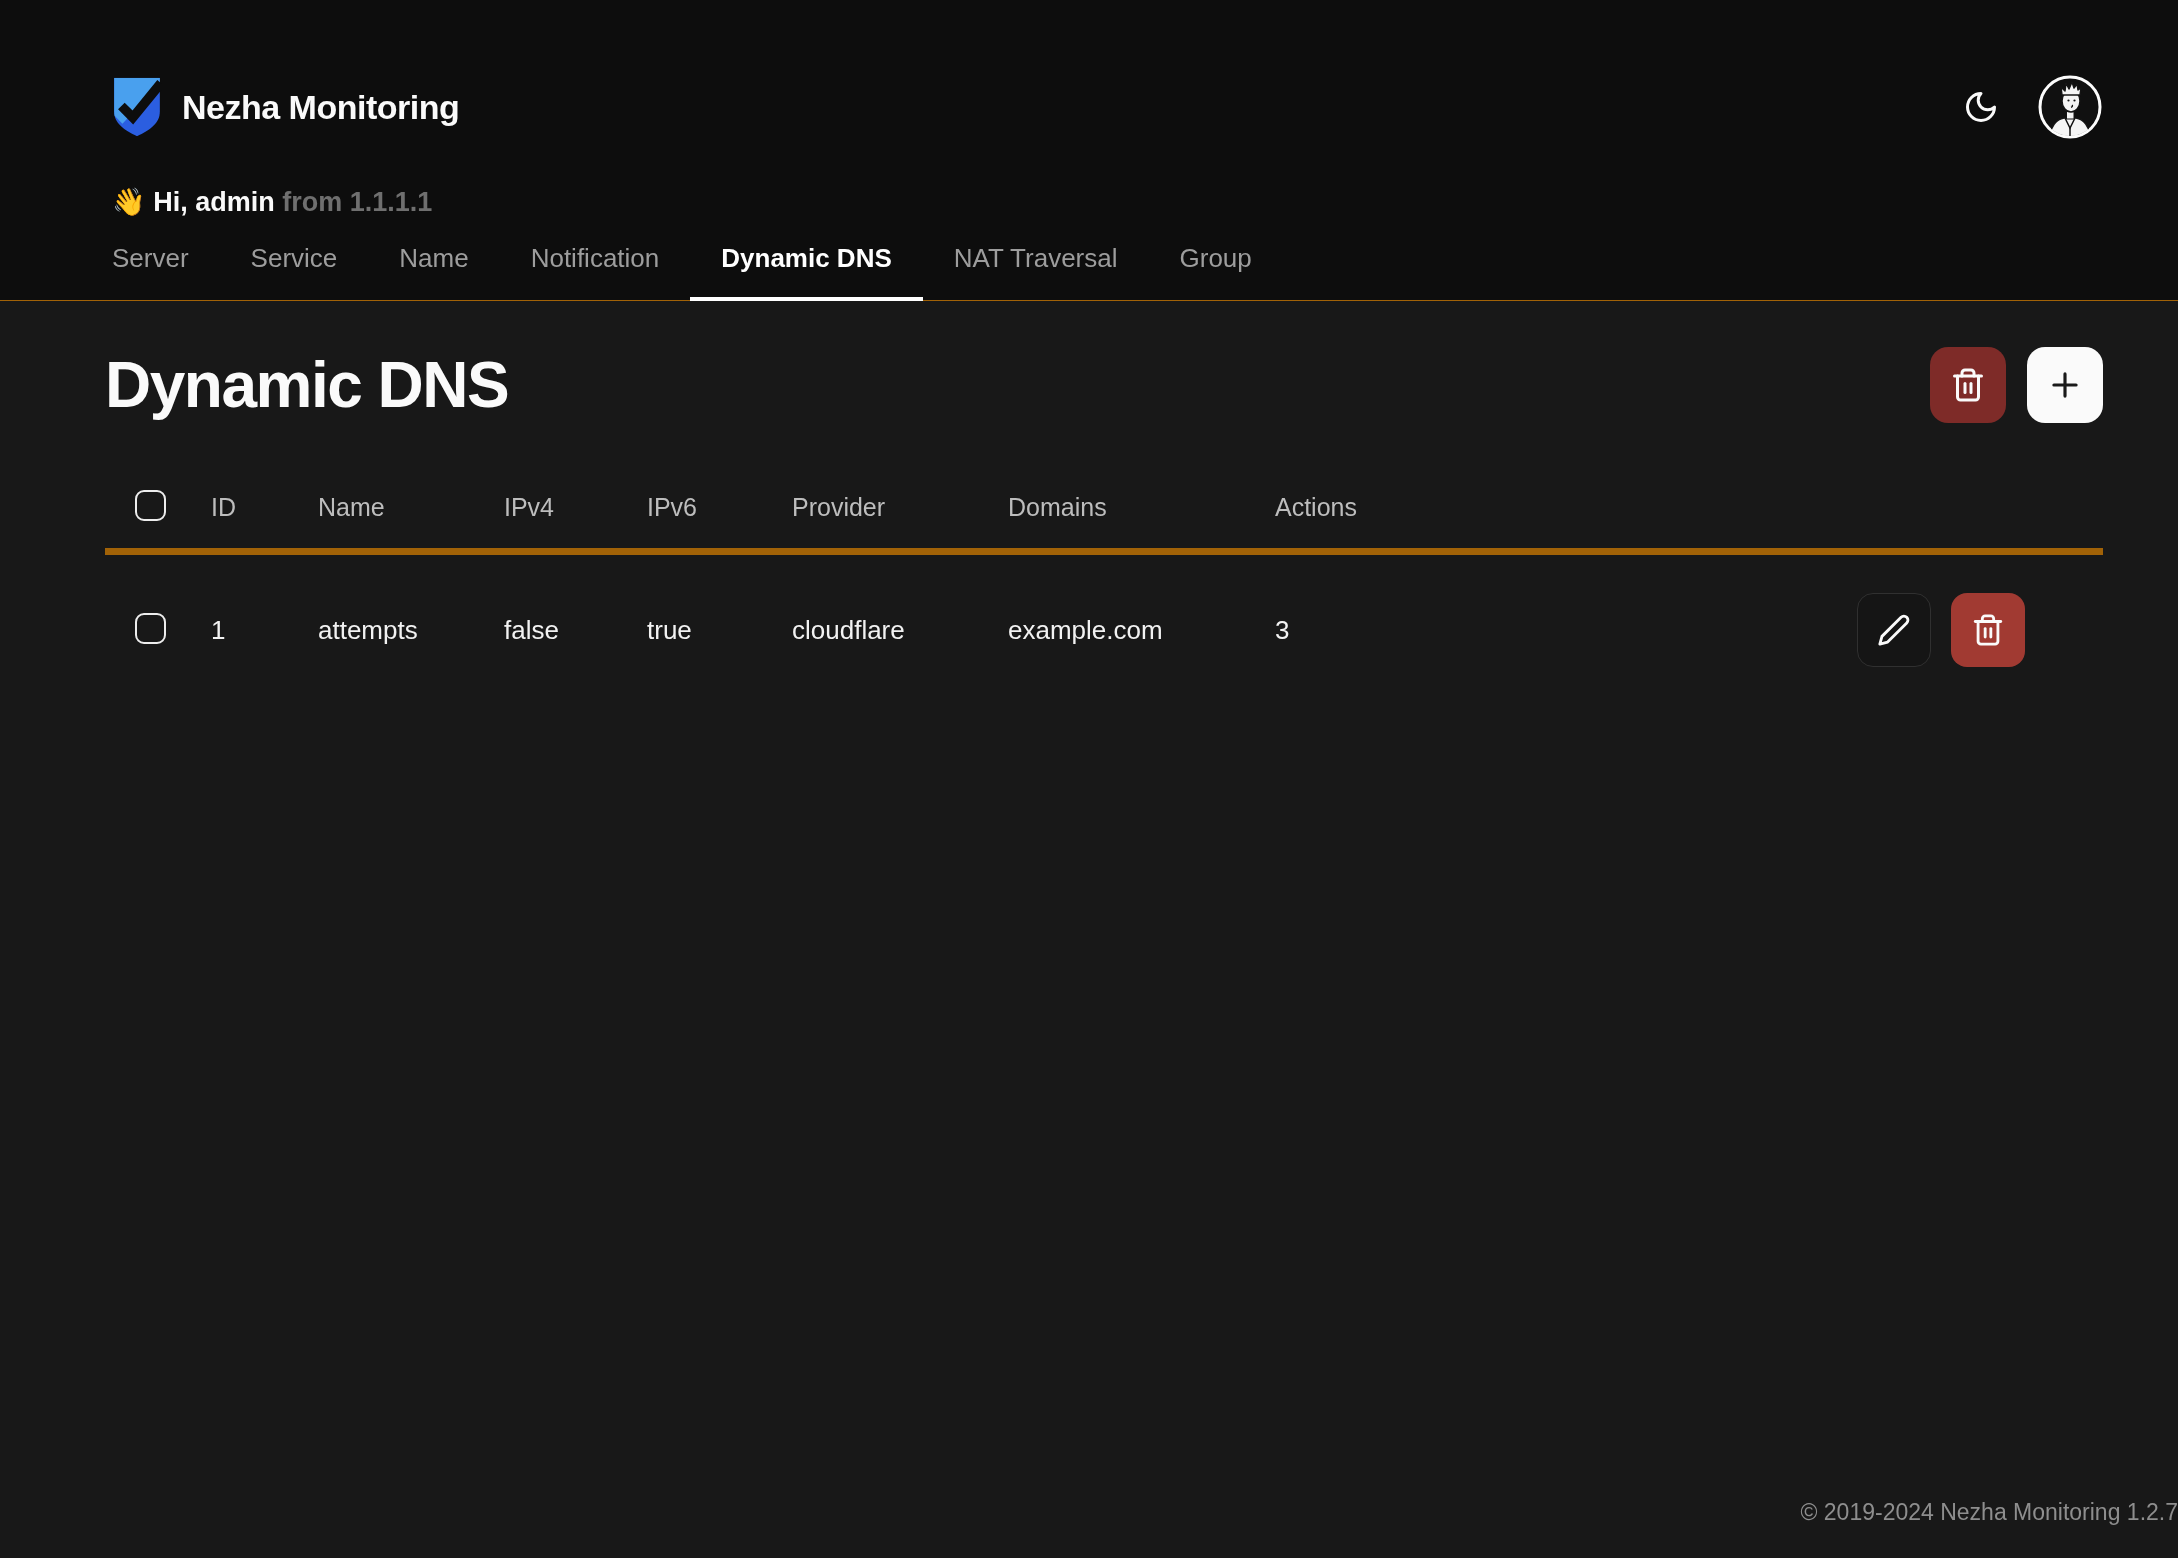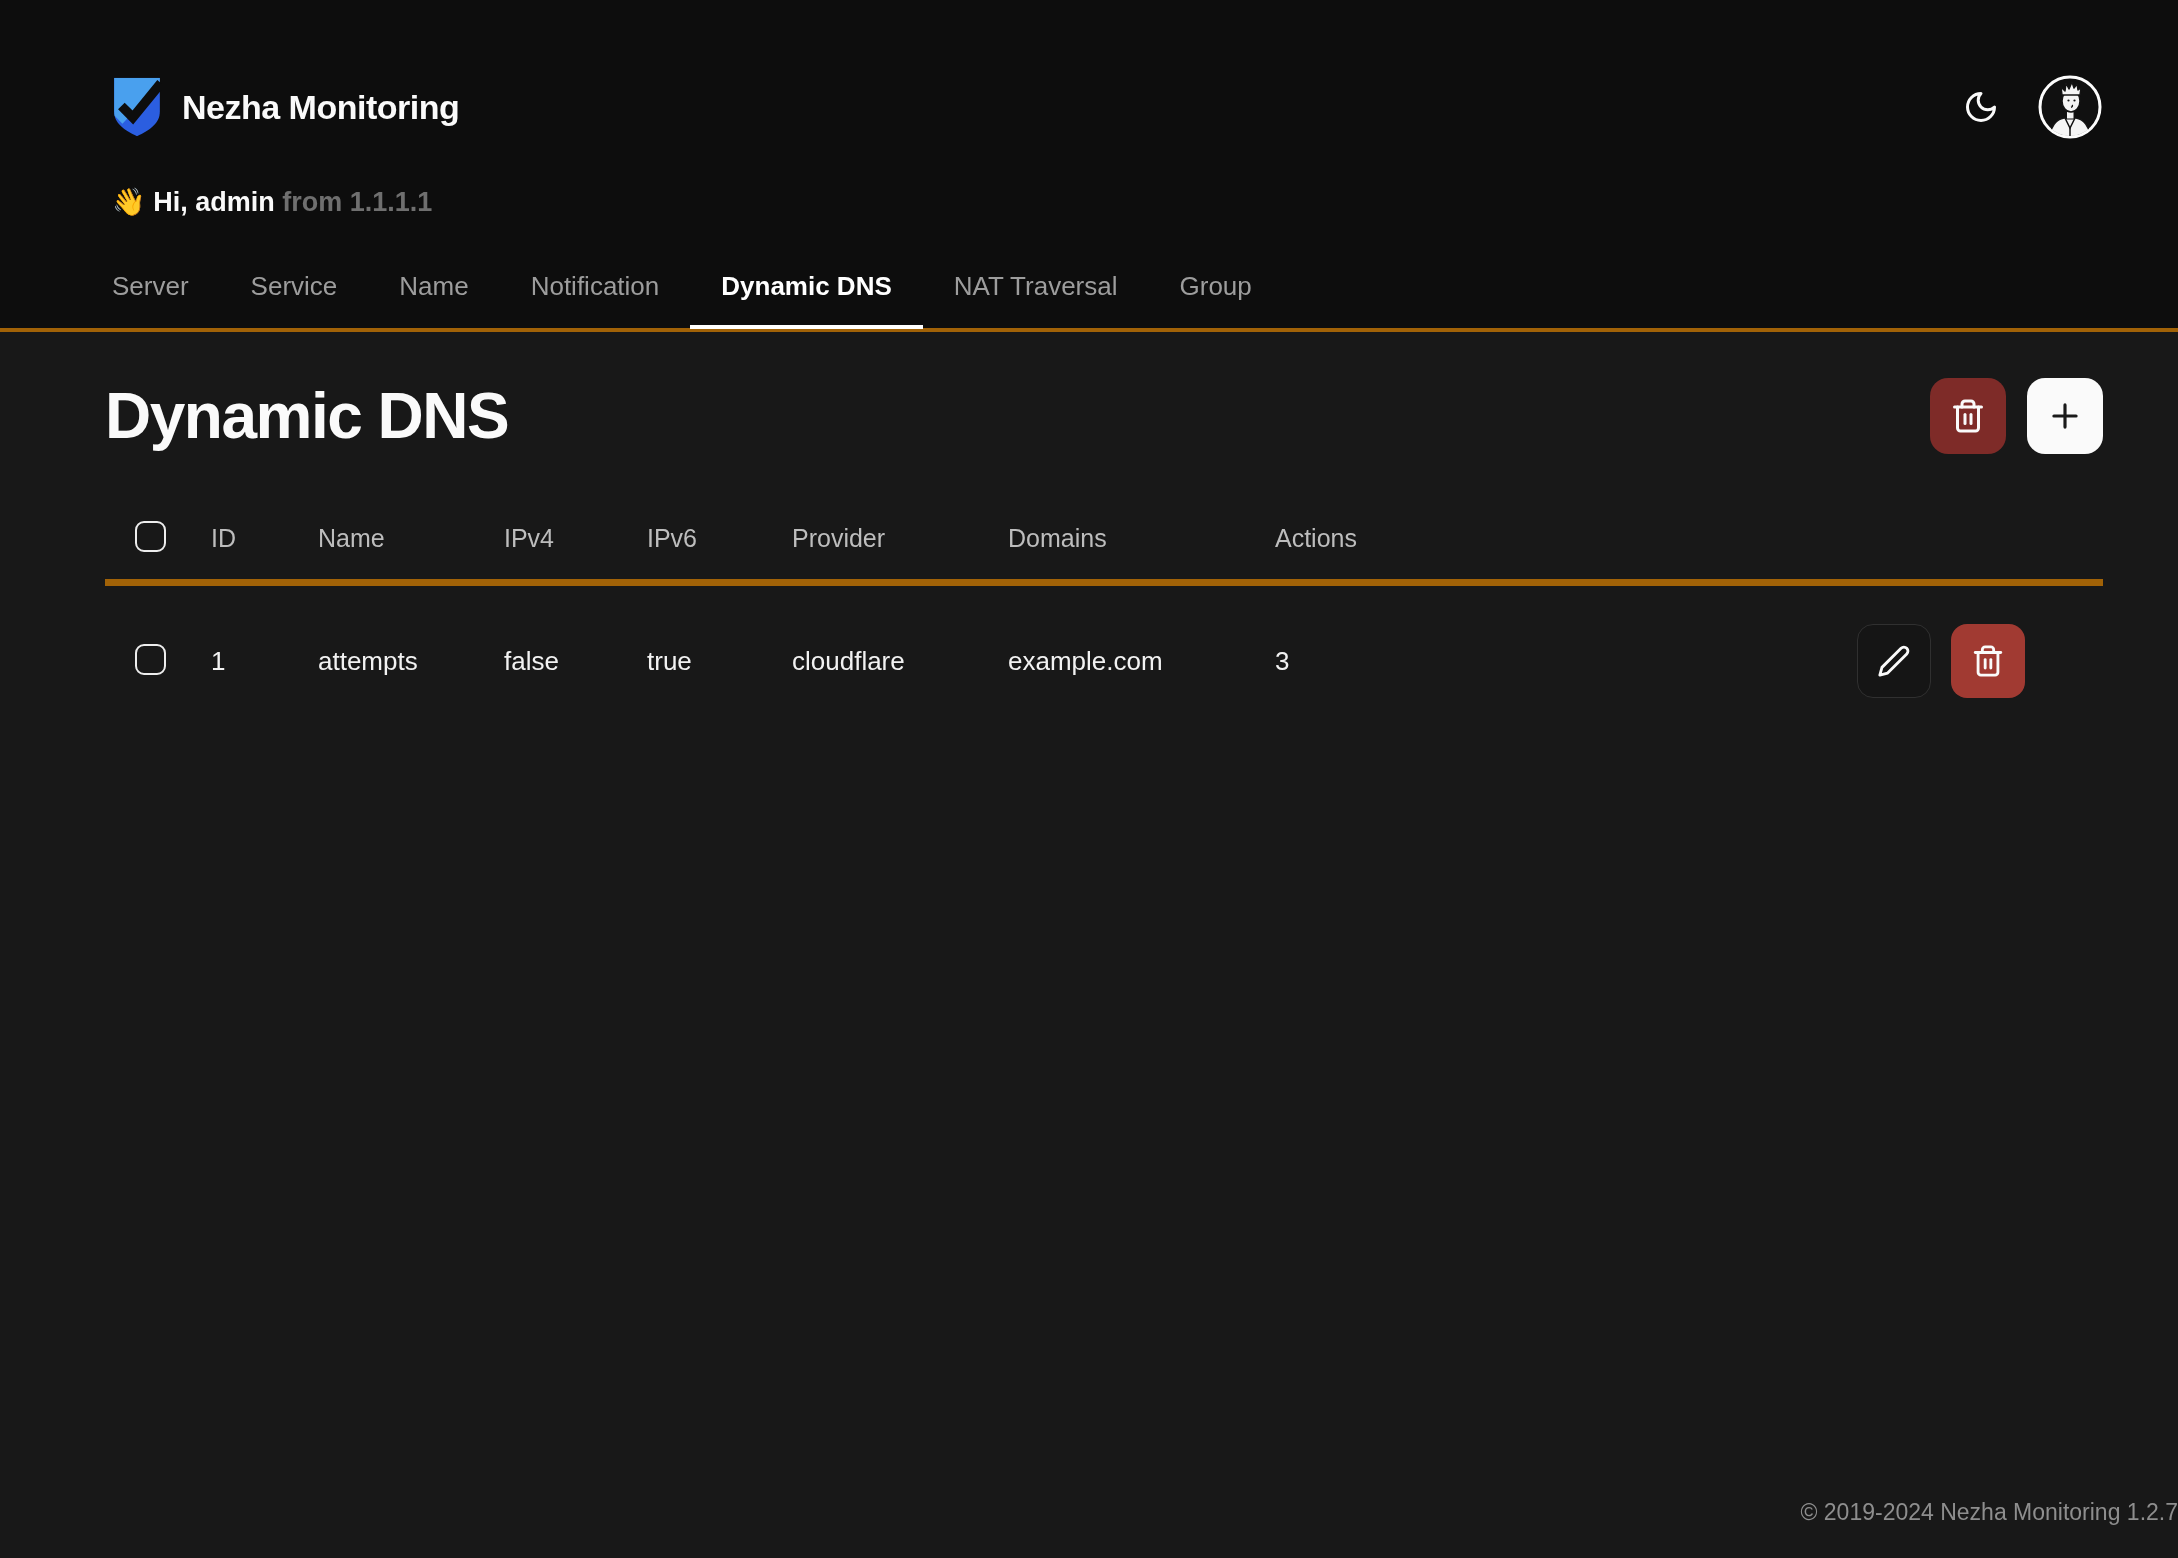--- a/index.html
+++ b/index.html
@@ -1,35 +1,35 @@
 <!DOCTYPE html>
 <html><head>
 <meta charset="utf-8">
 <style>
   * { margin:0; padding:0; box-sizing:border-box; }
   html,body { background:#181818; }
   body { font-family:"Liberation Sans","DejaVu Sans",sans-serif; color:#fafafa; }
   .app { position:relative; width:2178px; height:1558px; background:#181818; overflow:hidden; }
 
   
-  .topbar { background:#0d0d0d; border-bottom:4px solid #a16207; padding:74px 75px 0 112px; }
+  .topbar { background:#0d0d0d; border-bottom:1px solid #a16207; padding:74px 75px 0 112px; }
   .brand-row { display:flex; align-items:center; justify-content:space-between; }
   .brand { display:flex; align-items:center; gap:20px; cursor:pointer; }
   .brand-name { font-size:34px; font-weight:700; letter-spacing:-0.5px; }
   .topbar-actions { display:flex; align-items:center; gap:34px; }
   .ghost-btn { background:none; border:none; cursor:pointer; display:flex; align-items:center; justify-content:center; padding:0; }
   .avatar-btn { width:66px; height:66px; border-radius:50%; overflow:hidden; }
 
   .greeting { margin-top:42px; font-size:27px; line-height:41px; }
   .greet-strong { font-weight:700; color:#fafafa; }
   .greet-from { font-weight:700; color:#6f6f6f; }
   .greet-label { font-weight:600; color:#8d8d8d; }
   .greet-time { font-weight:700; color:#fafafa; }
 
-  .tabs { display:flex; margin-left:-31px; margin-top:48px;align-items:center; }
+  .tabs { display:flex; margin-left:-31px; margin-top:20px;align-items:center; }
   .tab { padding:0 31px 26px; font-size:26px; font-weight:500; color:#9d9d9d; position:relative; cursor:pointer; white-space:nowrap; }
   .tab.active { color:#ffffff; font-weight:600; }
   .tab.active::after { content:""; position:absolute; left:0; right:0; bottom:-1px; height:4px; background:#ffffff; }
 
   
   .main { padding:46px 75px 0 105px; }
   .title-row { display:flex; align-items:center; justify-content:space-between; }
   .page-title { font-size:64px; font-weight:800; letter-spacing:-1.5px; }
   .toolbar { display:flex; gap:21px; }
   .icon-btn { width:76px; height:76px; border-radius:18px; border:none; cursor:pointer; display:flex; align-items:center; justify-content:center; }

